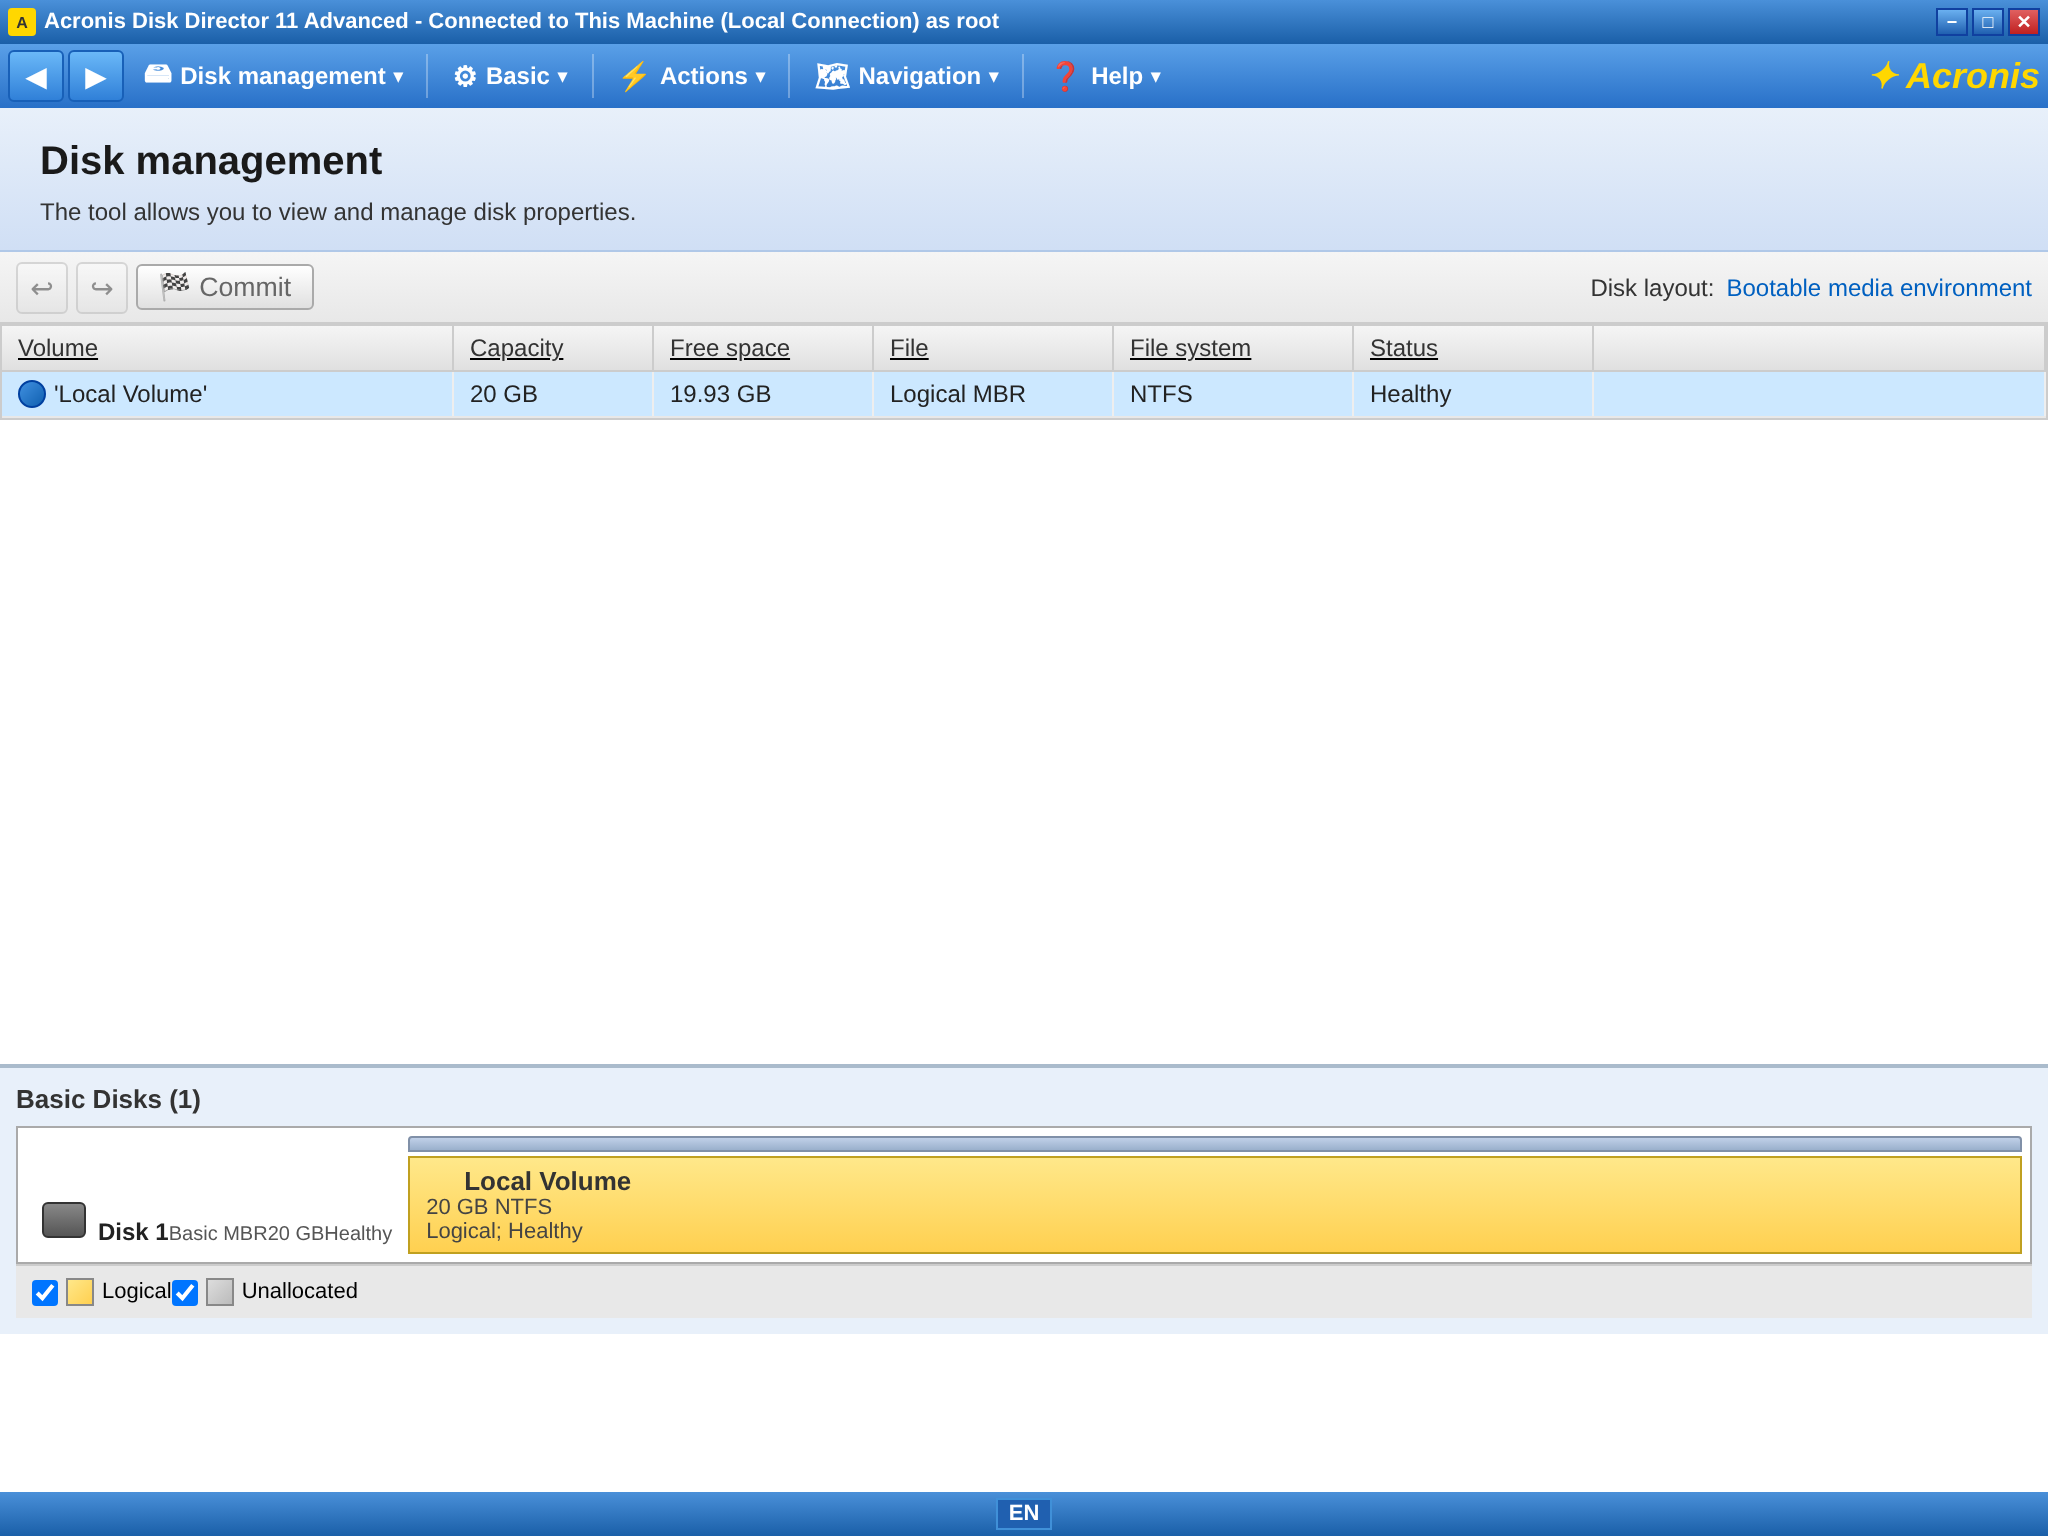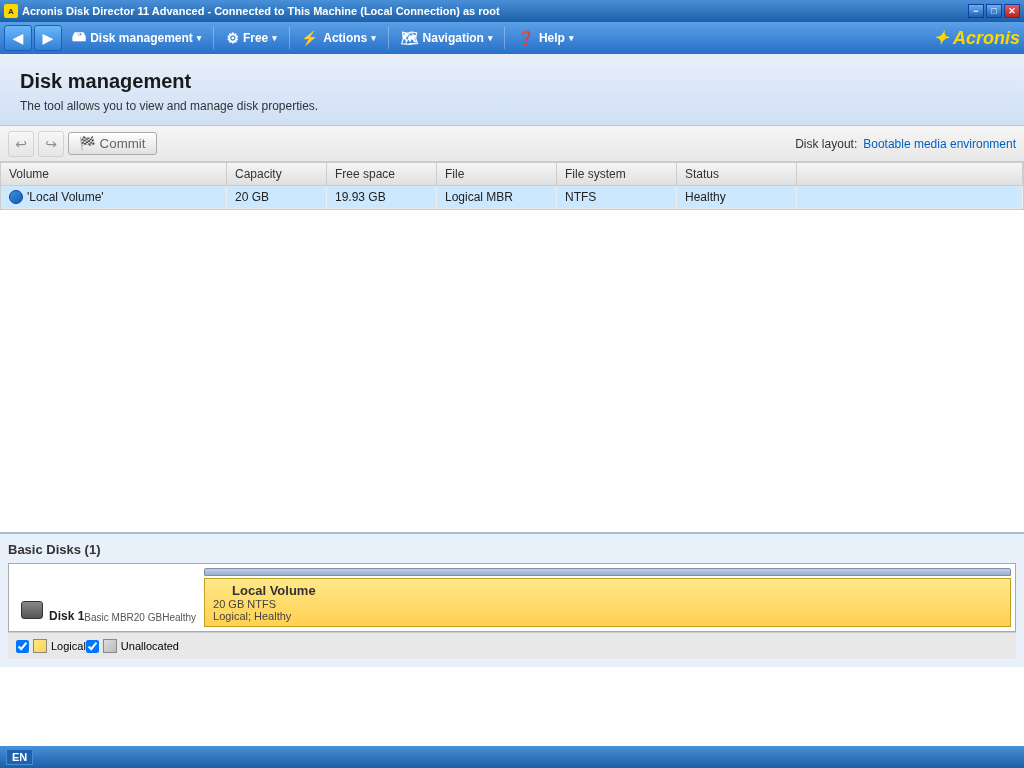--- a/index.html
+++ b/index.html
@@ -85,21 +85,21 @@
       display: flex; align-items: center; gap: 4px;
       padding: 3px 10px;
       background: linear-gradient(to bottom, #fff, #e0e0e0);
       border: 1px solid #aaa; border-radius: 3px; cursor: pointer; color: #666;
     }
     .disk-layout-area { margin-left: auto; display: flex; align-items: flex-end; gap: 6px; font-size: 12px; color: #333; }
     .bootable-link { color: #0060c0; text-decoration: none; cursor: pointer; }
 
     
     .table-container { background: white; border: 1px solid #ccc; margin: 0; }
-    .table-header { display: grid; grid-template-columns: 1fr 100px 110px 120px 120px 120px 1fr; background: linear-gradient(to bottom, #f5f5f5, #e0e0e0); border-bottom: 1px solid #ccc; }
+    .table-header { display: grid; grid-template-columns: 1fr 100px 110px 120px 120px 120px 1fr; background: linear-gradient(to bottom, #f5f5f5, #e0e0e0); border-bottom: 1px solid #ccc; text-decoration: underline; }
     .th { padding: 4px 8px; font-size: 12px; color: #333; border-right: 1px solid #ccc; }
     .disk-group-row {
       display: flex; align-items: center; justify-content: space-between;
       padding: 4px 8px;
       background: linear-gradient(to bottom, #e8e8e8, #d8d8d8);
       border-bottom: 1px solid #bbb;
       font-weight: bold; font-size: 12px;
     }
     .disk-group-arrow { font-size: 14px; cursor: pointer; }
     .data-row { display: grid; grid-template-columns: 1fr 100px 110px 120px 120px 120px 1fr; border-bottom: 1px solid #e8e8e8; }
@@ -135,21 +135,21 @@
     
     .legend-row { display: flex; align-items: center; padding: 6px 8px; background: #e8e8e8; border-top: 1px solid #ccc; }
     .legend-item { display: flex; align-items: center; gap: 4px; font-size: 11px; }
     .legend-box { width: 14px; height: 14px; border: 1px solid #888; }
     .legend-box.logical { background: linear-gradient(135deg, #ffe88a, #ffd050); }
     .legend-box.unalloc { background: linear-gradient(135deg, #ddd, #bbb); }
 
     
     .status-bar {
       background: linear-gradient(to bottom, #4a90d9, #1a5fa8);
-      height: 22px; display: flex; align-items: center; justify-content: flex-start;
+      height: 22px; display: flex; align-items: center; justify-content: center;
       padding: 0 6px;
       position: absolute; bottom: 0; left: 0; right: 0;
     }
     .lang-badge { background: #2060b0; color: white; font-size: 11px; font-weight: bold; padding: 1px 5px; border: 1px solid #4090d8; }
 
     .app-wrapper { display: flex; flex-direction: column; height: 768px; position: relative; }
     .content-wrapper { display: flex; flex-direction: column; flex: 1; background: white; }
   </style>
 </head>
 <body>
@@ -175,21 +175,21 @@
     <div class="menu-item">
       <span class="menu-icon">🖴</span>
       <span>Disk management</span>
       <span class="arrow">▾</span>
     </div>
 
     <div class="menu-separator"></div>
 
     <div class="menu-item">
       <span class="menu-icon">⚙</span>
-      <span>Free</span>
+      <span>Basic</span>
       <span class="arrow">▾</span>
     </div>
 
     <div class="menu-separator"></div>
 
     <div class="menu-item">
       <span class="menu-icon">⚡</span>
       <span>Actions</span>
       <span class="arrow">▾</span>
     </div>

